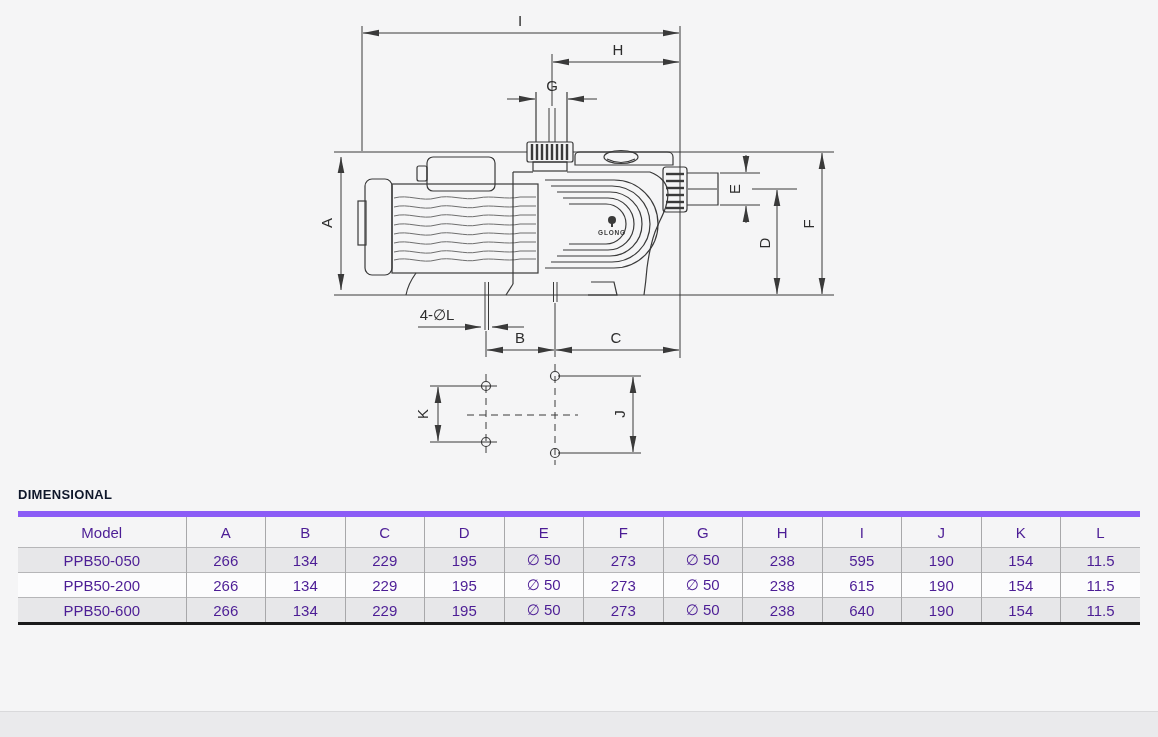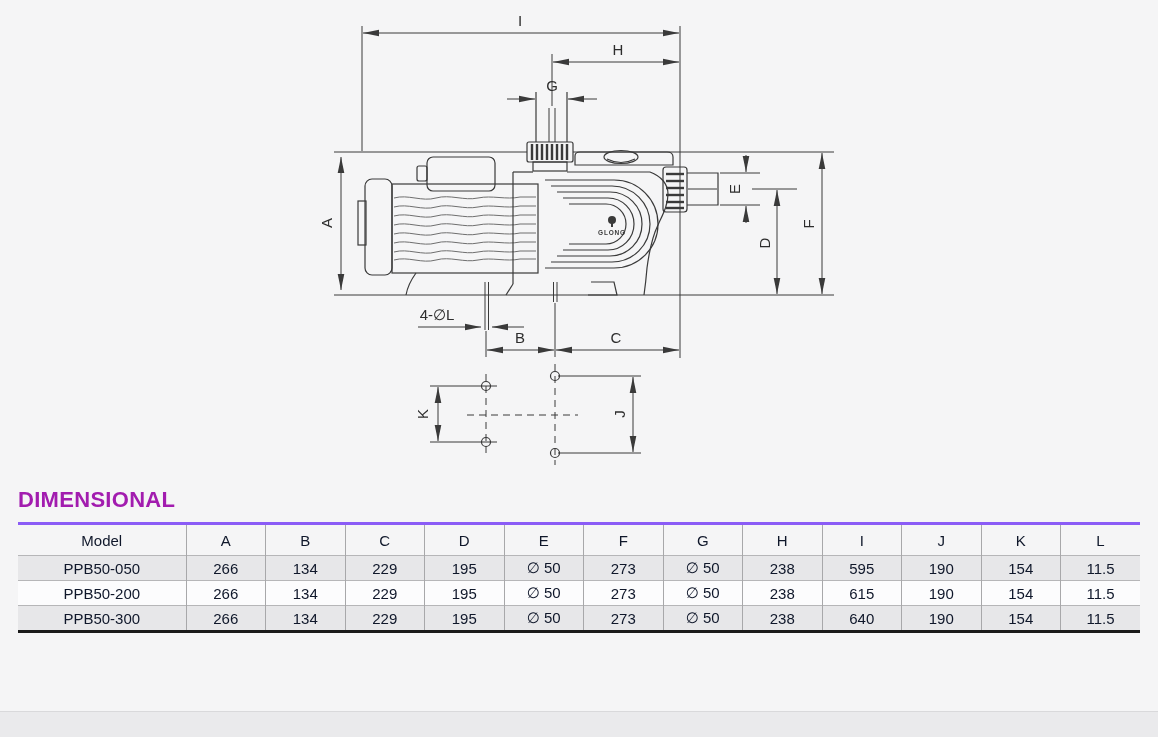--- a/index.html
+++ b/index.html
@@ -12,25 +12,25 @@
   }
   svg.drawing{position:absolute;left:0;top:0;}
   svg .ln{stroke:#3a3a3a;stroke-width:1.2;fill:none;}
   svg .dim{stroke:#3a3a3a;stroke-width:1;fill:none;}
   svg .fin{stroke:#6f6f6f;stroke-width:1;fill:none;}
   svg .knurl{stroke:#3a3a3a;stroke-width:2.4;fill:none;}
   svg .dash{stroke:#3a3a3a;stroke-width:1;fill:none;stroke-dasharray:7 5;}
   svg text{font-family:"Liberation Sans","DejaVu Sans",sans-serif;fill:#2d2d2d;font-size:15px;}
   svg text.logo{font-size:6.5px;letter-spacing:0.8px;font-weight:700;fill:#3a3a3a;}
   .sheet{position:absolute;left:18px;top:487px;width:1122px;}
-  .section-title{font-size:22px;font-weight:700;color:#a21caf;margin:0 0 9px 0;letter-spacing:0.3px;}
+  .section-title{font-size:13px;font-weight:700;color:#0f172a;margin:0 0 9px 0;letter-spacing:0.3px;}
   table.spec{
     border-collapse:collapse;table-layout:fixed;width:1122px;
-    border-top:3px solid #8b5cf6;border-bottom:3px solid #1a1a1a;
-    color:#0f172a;
+    border-top:6px solid #8b5cf6;border-bottom:3px solid #1a1a1a;
+    color:#4c1d95;
   }
   table.spec th{height:30px;font-weight:400;font-size:15px;padding:0;text-align:center;}
   table.spec td{height:24px;font-size:15px;padding:0;text-align:center;}
   table.spec th + th, table.spec td + td{border-left:1px solid #a8a8aa;}
   table.spec tbody td{border-top:1px solid #b6b6b8;}
   table.spec tbody tr:nth-child(odd){background:#e7e7e9;}
   table.spec tbody tr:nth-child(even){background:#fcfcfd;}
   .bottom-band{position:absolute;left:0;top:711px;width:1158px;height:26px;background:#eaeaec;border-top:1px solid #d9d9db;}
 </style>
 </head>
@@ -266,21 +266,21 @@
           <td>∅ 50</td>
           <td>273</td>
           <td>∅ 50</td>
           <td>238</td>
           <td>615</td>
           <td>190</td>
           <td>154</td>
           <td>11.5</td>
         </tr>
         <tr>
-          <td>PPB50-300</td>
+          <td>PPB50-600</td>
           <td>266</td>
           <td>134</td>
           <td>229</td>
           <td>195</td>
           <td>∅ 50</td>
           <td>273</td>
           <td>∅ 50</td>
           <td>238</td>
           <td>640</td>
           <td>190</td>

